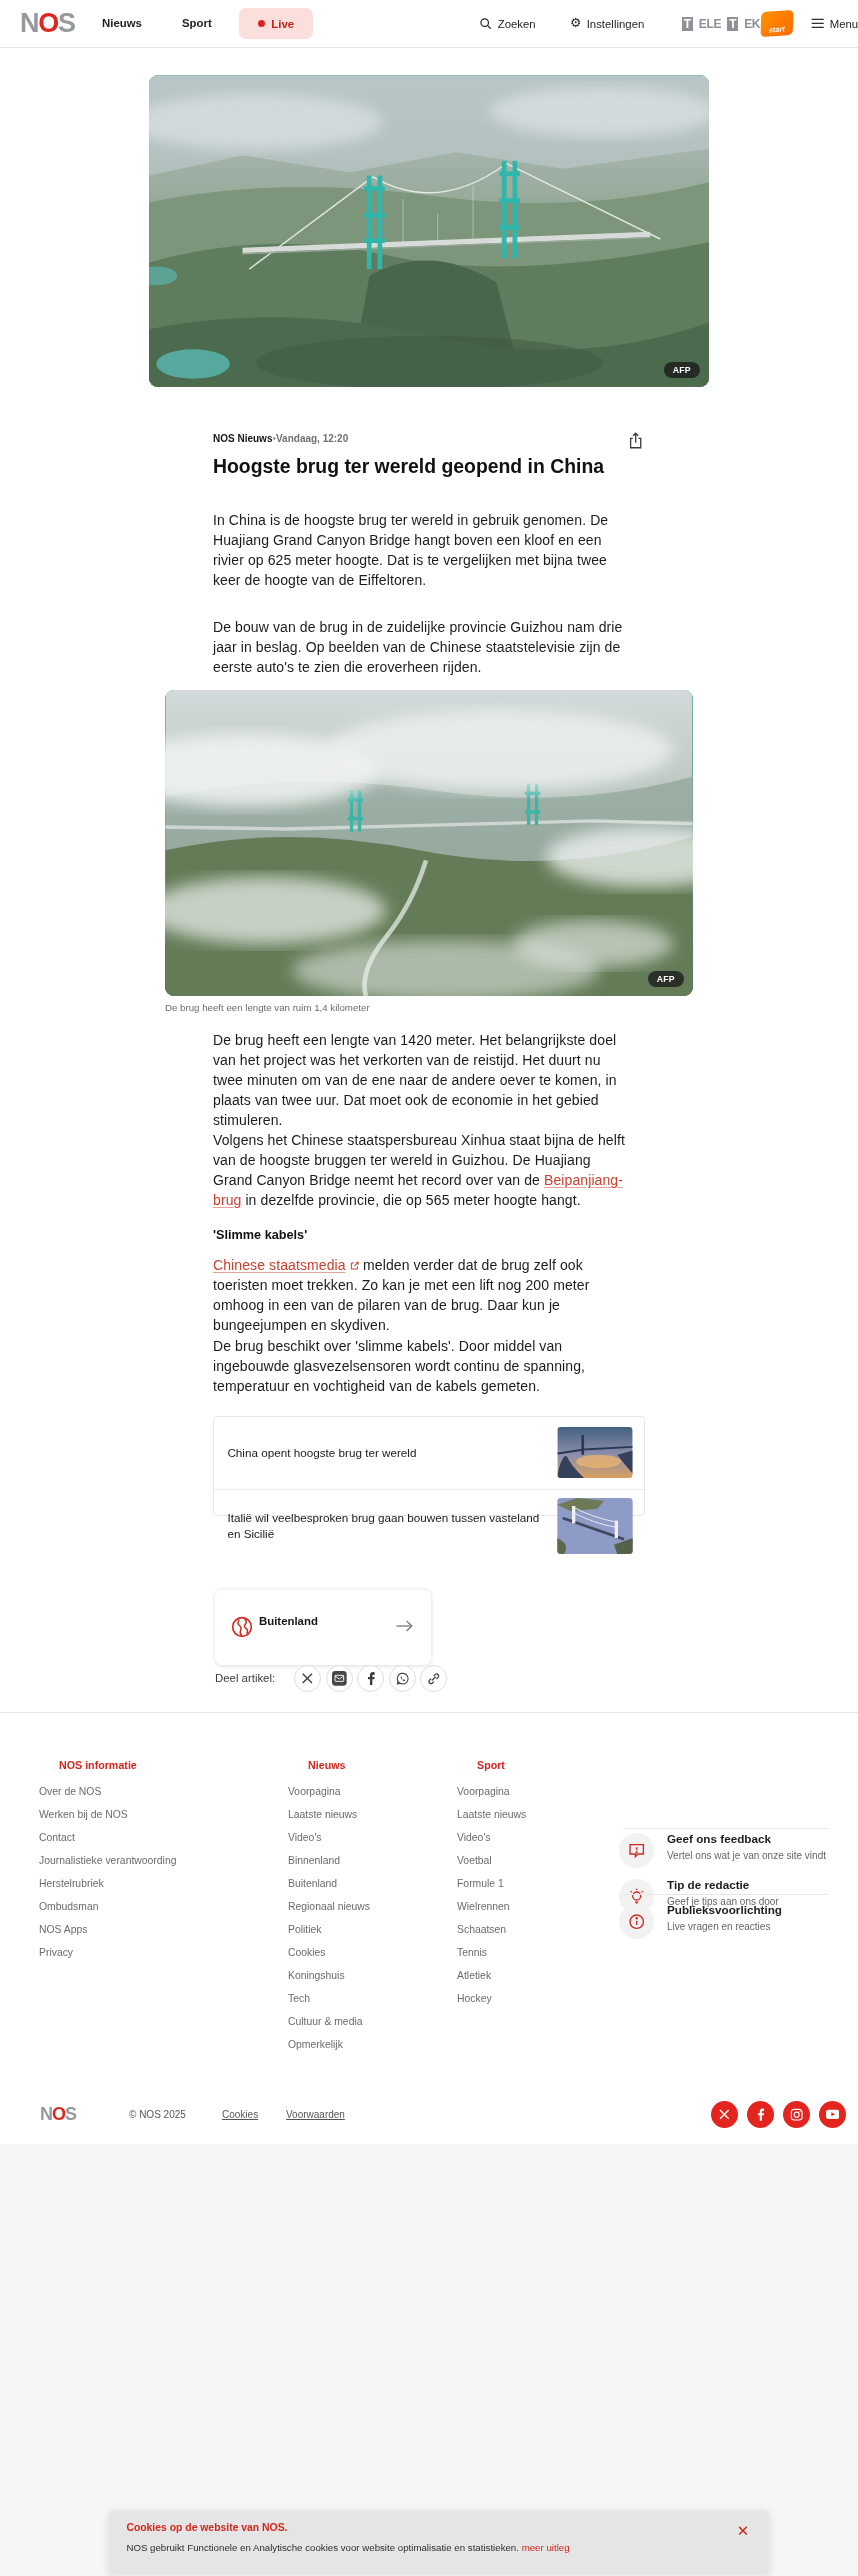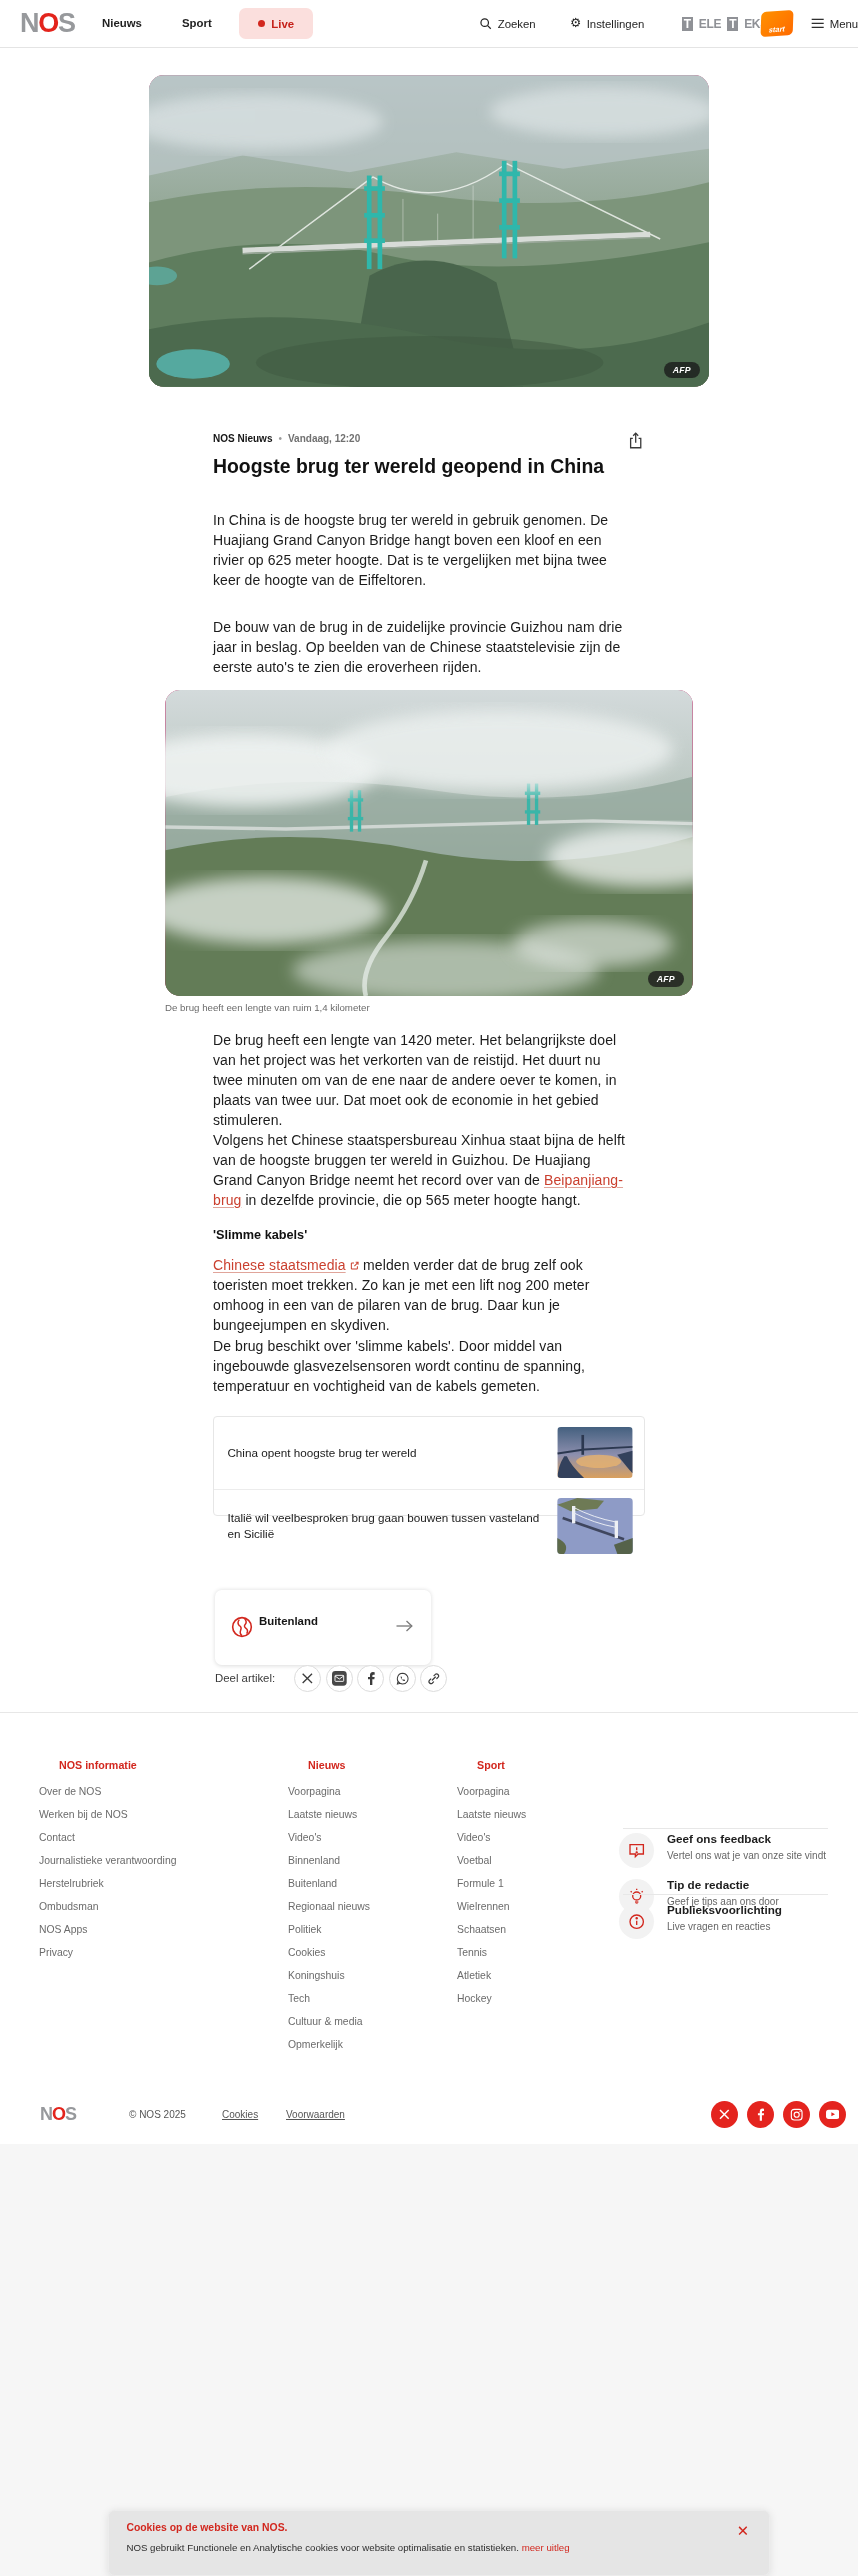--- a/index.html
+++ b/index.html
@@ -21,24 +21,24 @@
   .hdr-btn{position:absolute;top:0;height:47px;display:flex;align-items:center;gap:5.3px;
            font-size:11.4px;color:#1f1f1f;cursor:pointer;}
   .gear-glyph{font-family:"DejaVu Sans",sans-serif;font-size:12.7px;line-height:1;color:#222;}
   .tt-logo{font-weight:700;font-size:12px;color:#8f9196;letter-spacing:-0.3px;}
   .tt-block{background:#8f9196;color:#fff;padding:0 2px;margin:0 0.7px;}
   .npo-logo{width:32px;height:25.4px;background:linear-gradient(135deg,#ff9100,#ff6a00);
             border-radius:4.7px;transform:skew(-6deg) rotate(-4deg);display:flex;align-items:flex-end;
             justify-content:center;color:#fff;font-size:7.4px;font-weight:700;font-style:italic;padding-bottom:2.7px;box-sizing:border-box;}
 
   
-  .figure{position:absolute;border-radius:15px;overflow:hidden;background:#be185d;font-style:italic;}
+  .figure{position:absolute;border-radius:9px;overflow:hidden;background:#0f766e;}
   .afp-badge{position:absolute;right:9.4px;bottom:9.4px;background:rgba(25,25,25,.78);color:#fff;
              font-weight:700;font-size:8.7px;padding:2.7px 8.7px;border-radius:8.7px;letter-spacing:0.3px;}
-  .meta-row{position:absolute;left:213px;top:433px;width:432px;font-size:10px;display:flex;gap:6px;align-items:center;}
+  .meta-row{position:absolute;left:213px;top:433px;width:432px;font-size:10px;display:flex;align-items:center;}
   .meta-source{font-weight:700;color:#161616;}
   .meta-dot{color:#9a9a9a;}
   .meta-time{font-weight:600;color:#707070;}
   .article-h1{position:absolute;left:213px;top:455px;width:432px;margin:0;font-size:19.4px;line-height:23px;
               font-weight:700;color:#111;}
   .p{position:absolute;left:213px;width:416px;margin:0;font-size:14px;line-height:20px;color:#1c1c1c;letter-spacing:0.1px;}
   .red-link{color:#ca3f2e;text-decoration:underline;text-decoration-color:#e0a49a;text-underline-offset:2px;cursor:pointer;}
   .article-h2{position:absolute;left:213px;top:1228px;margin:0;font-size:12.7px;font-weight:700;color:#111;}
   .caption{position:absolute;left:165px;top:1002px;width:468px;font-size:9.7px;color:#6b6b6b;}
 

